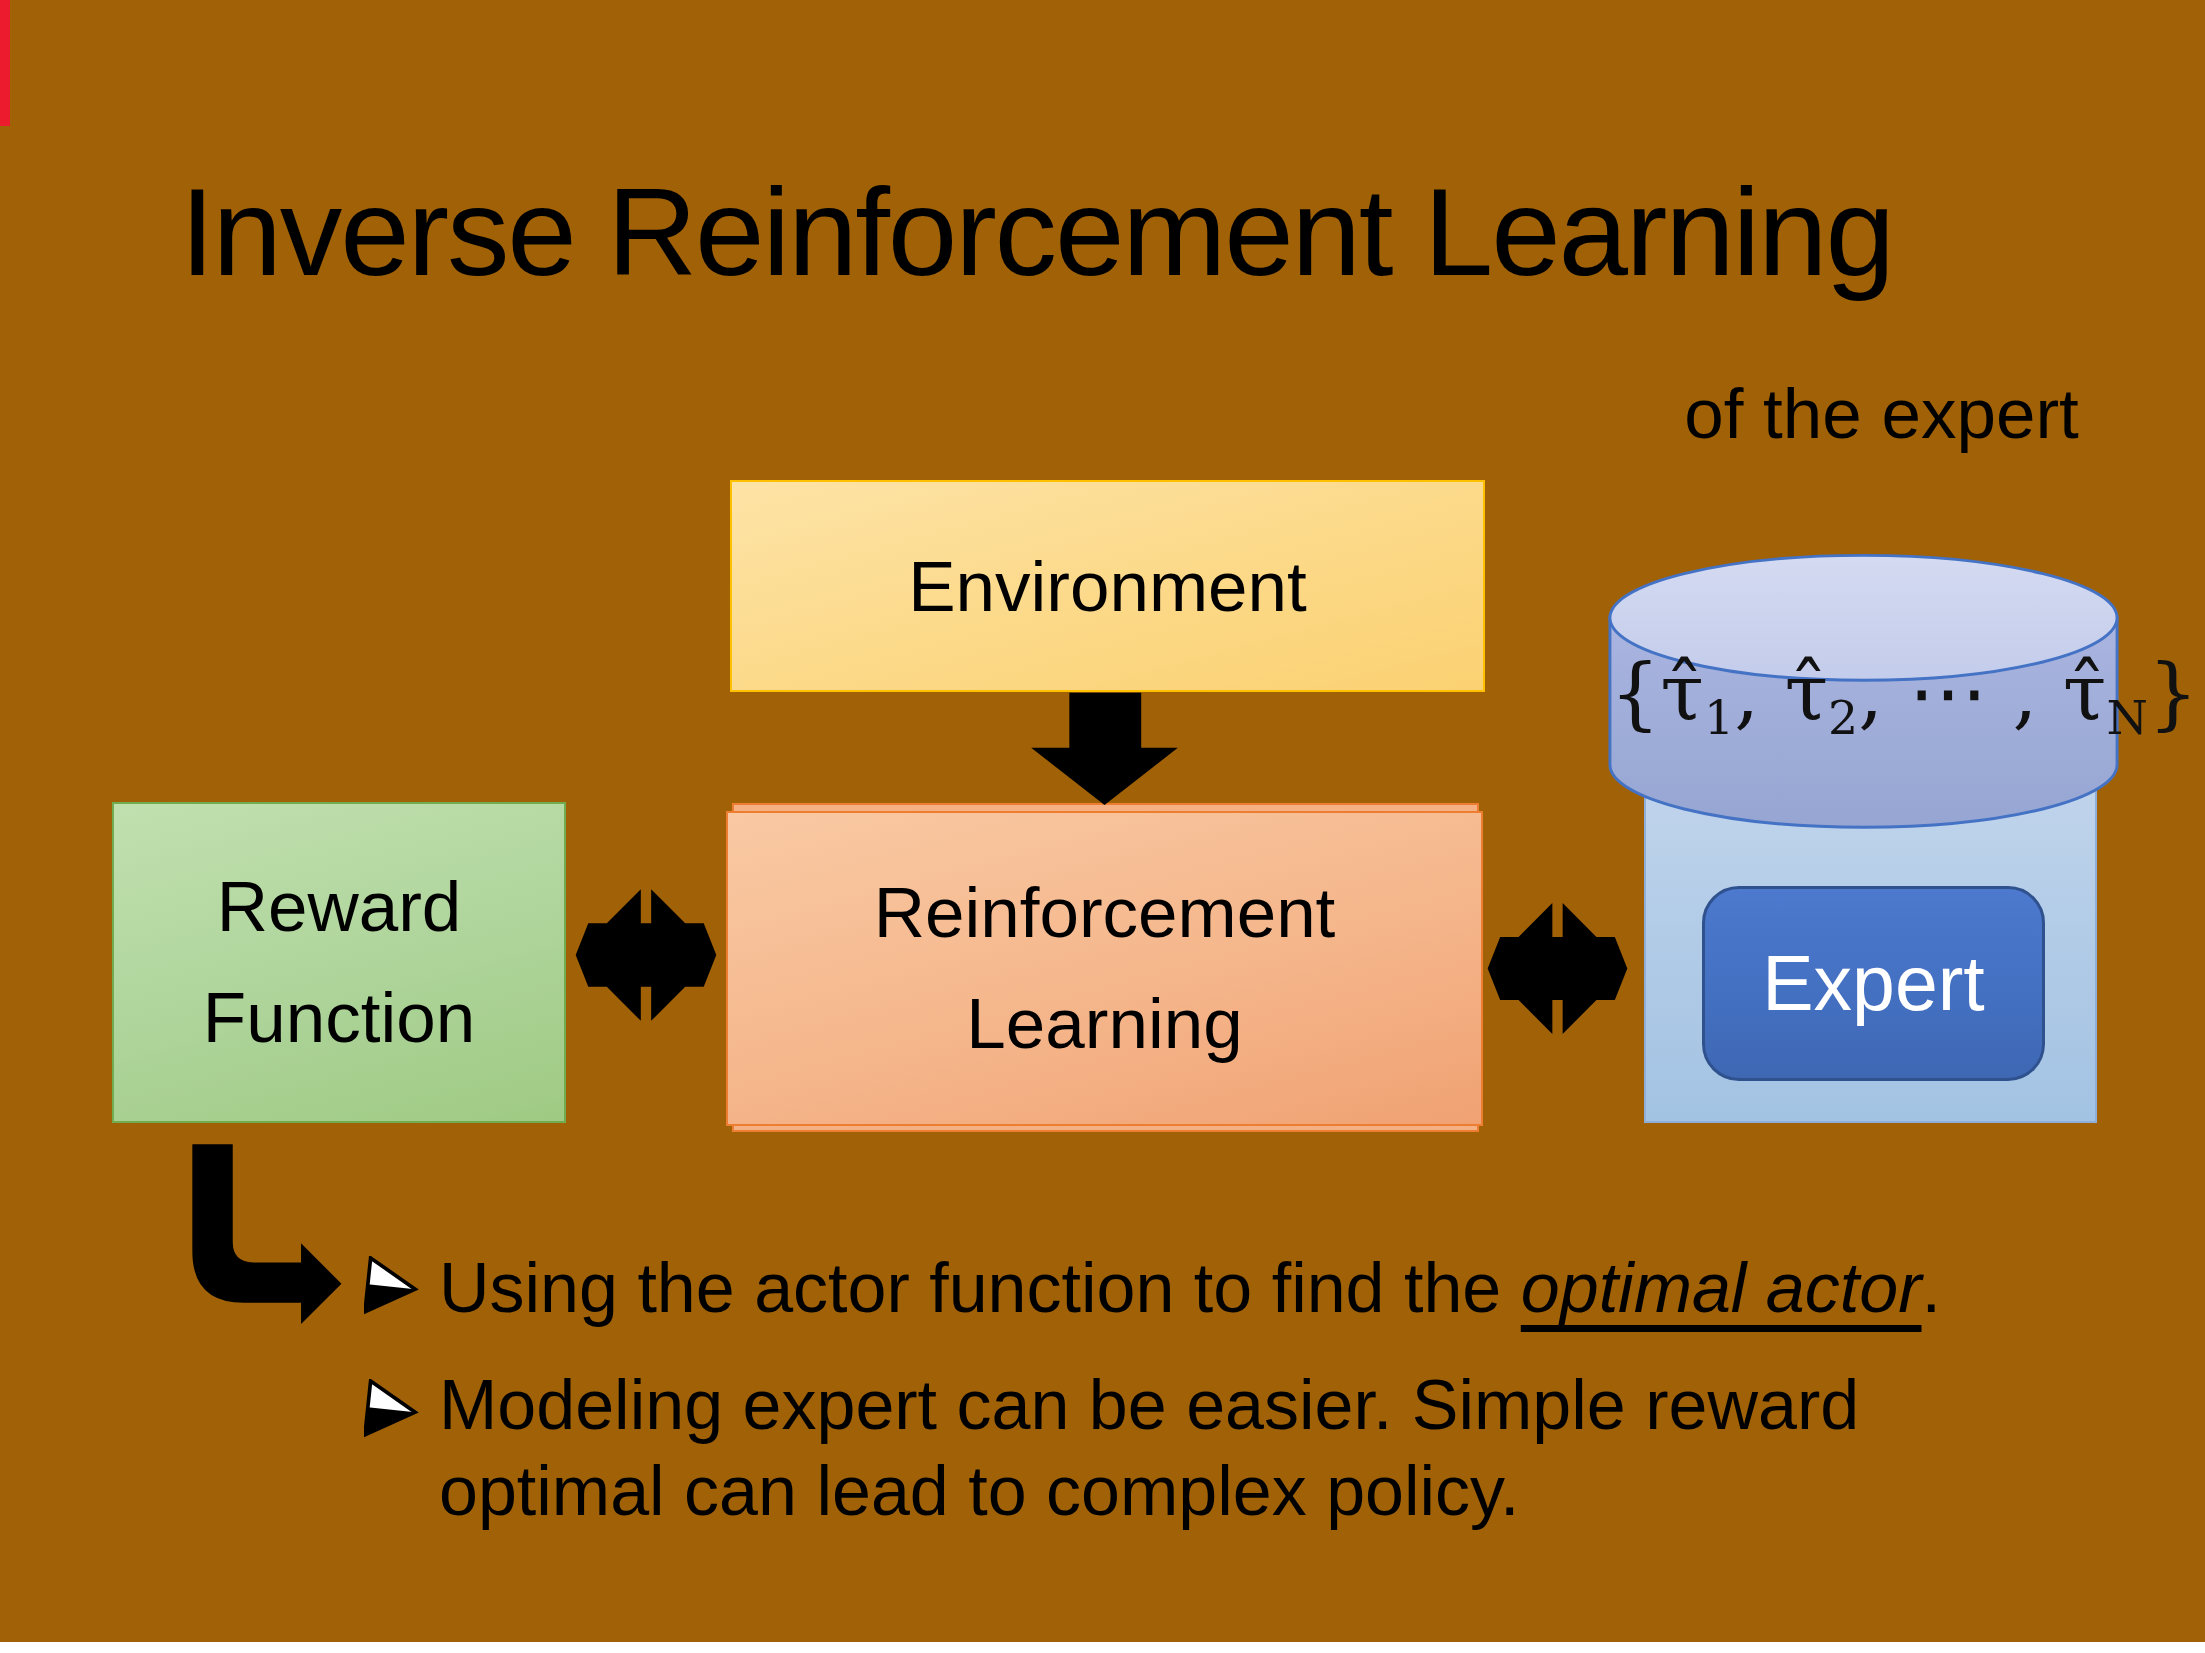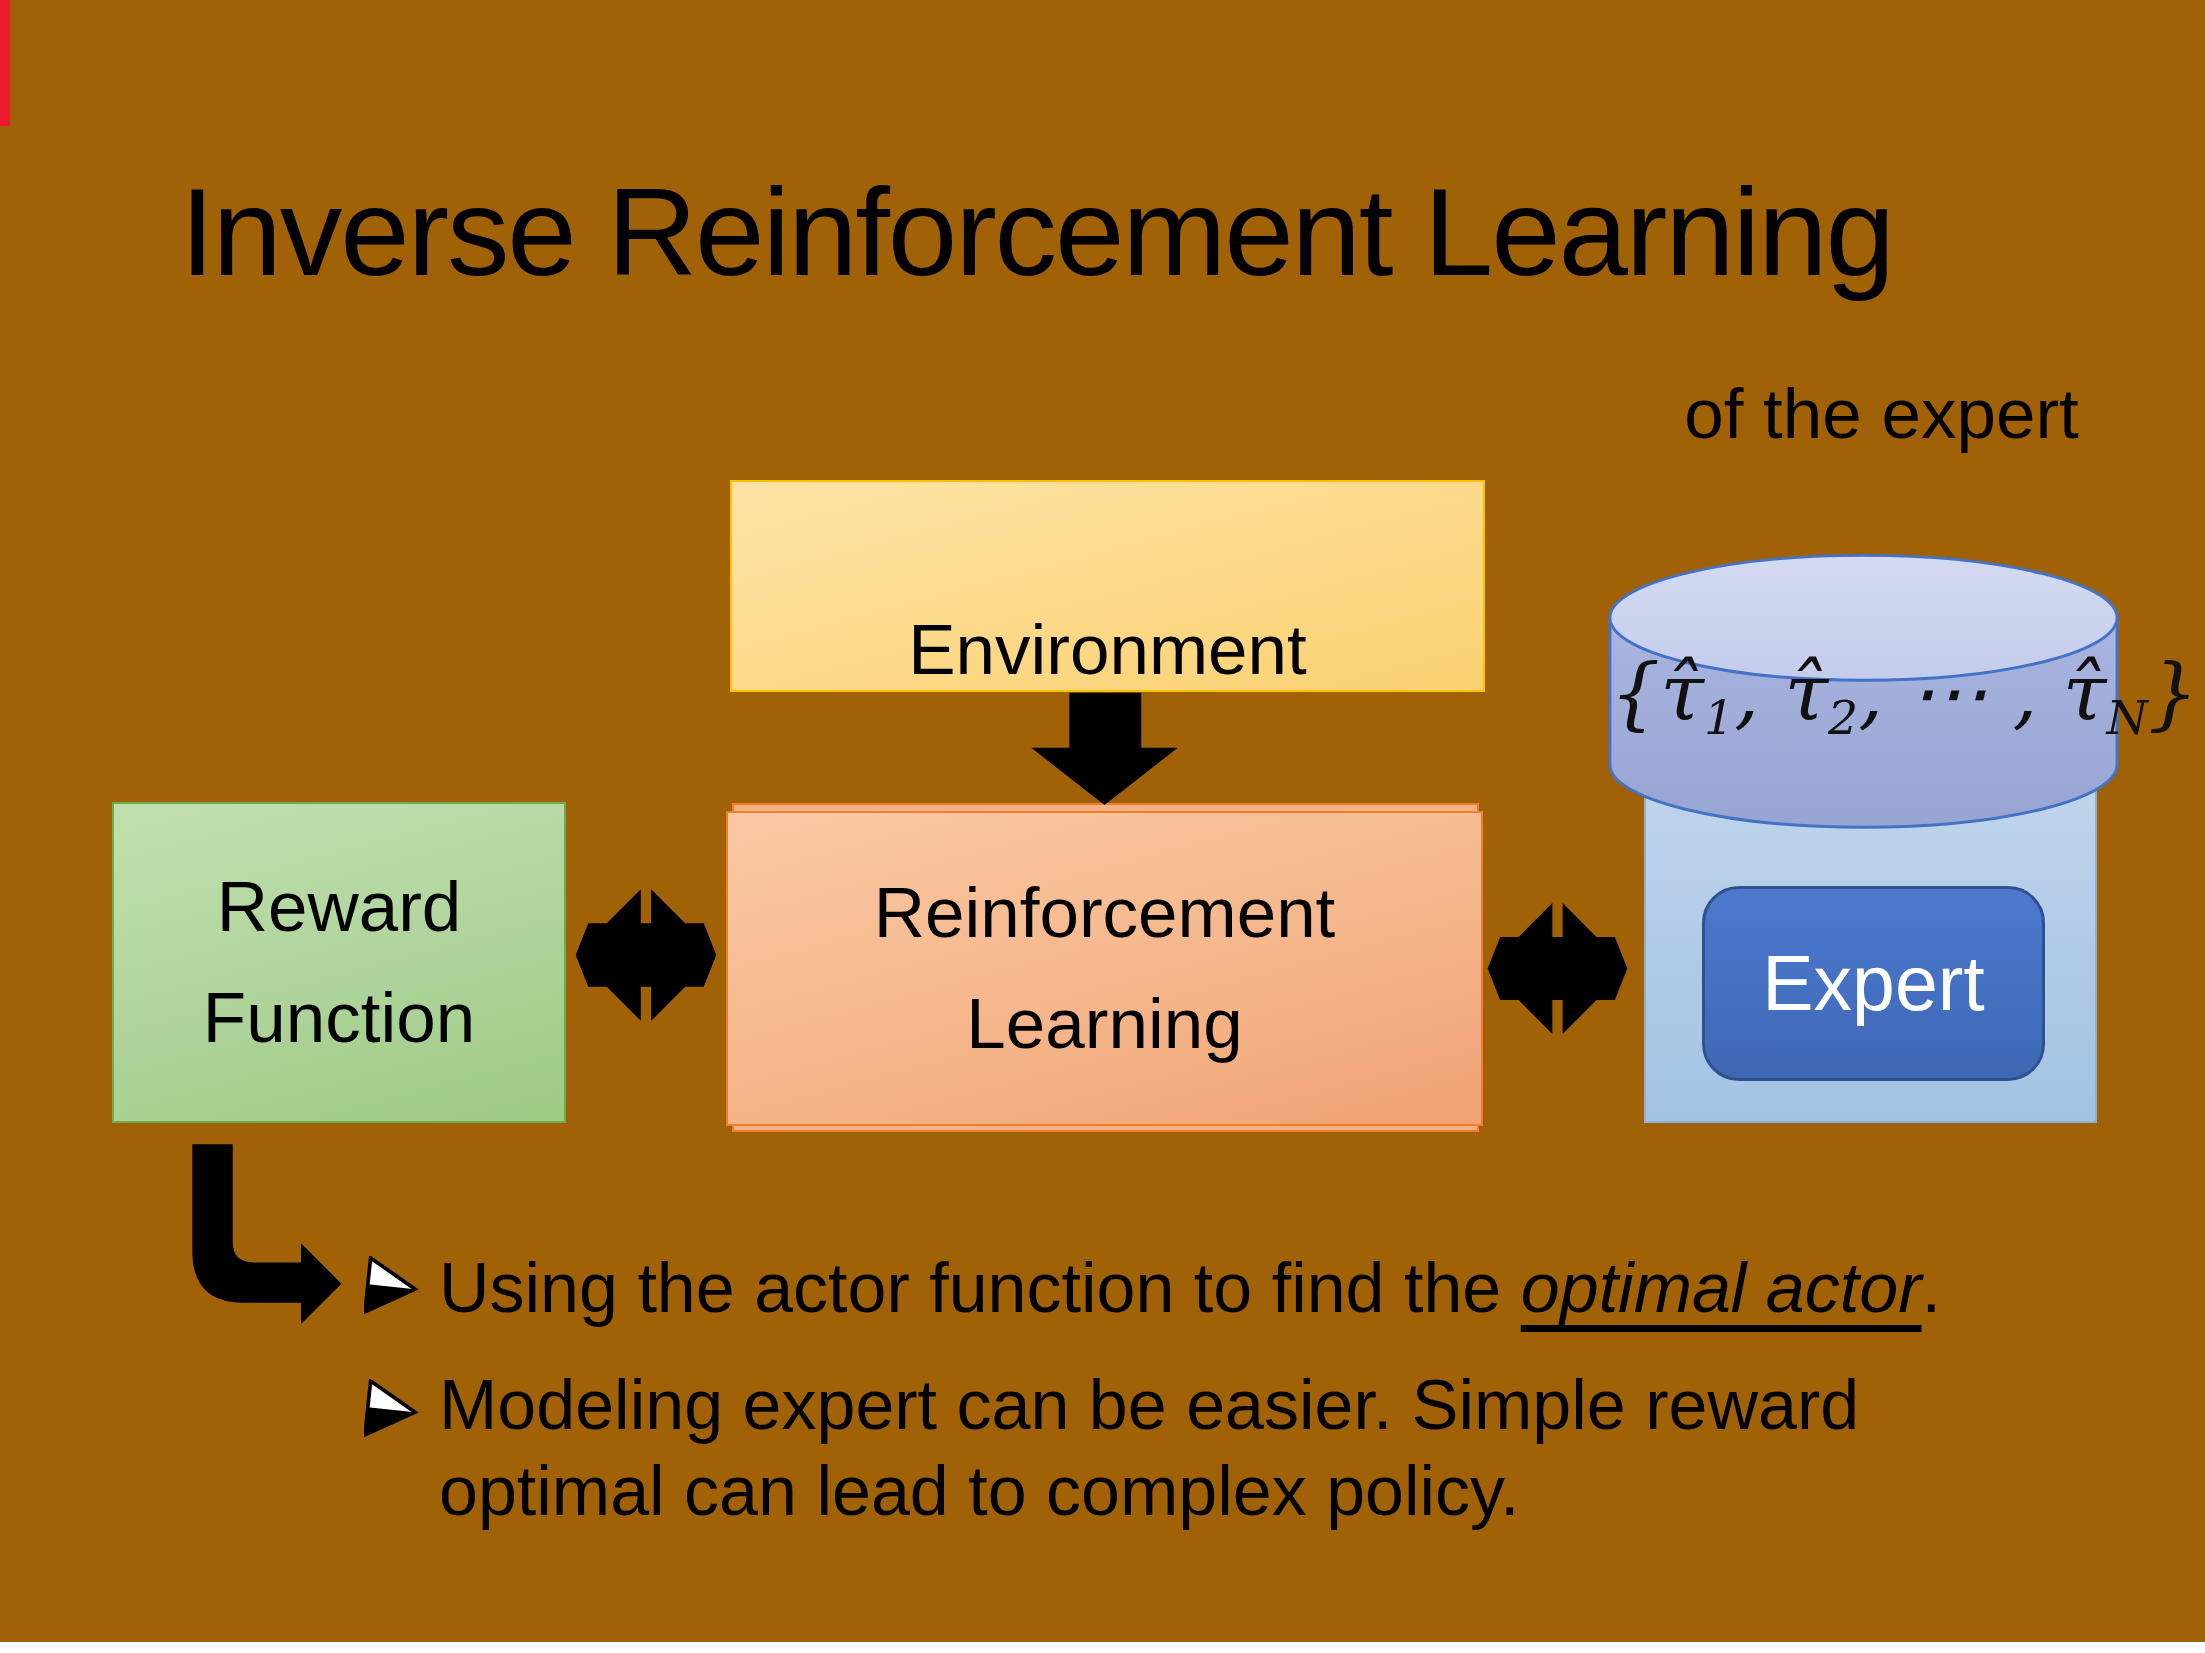--- a/index.html
+++ b/index.html
@@ -22,21 +22,21 @@
   #demo-label{
     left:1580px;top:371px;width:603px;text-align:center;
     font-size:71px;line-height:85px;color:#000;
   }
 
   
   #env-box{
     left:730px;top:480px;width:755px;height:212px;box-sizing:border-box;
     border:2.9px solid #FFC000;
     background:linear-gradient(165deg,#fde3a6 0%,#fcd988 55%,#fbd172 100%);
-    display:flex;align-items:flex-end;justify-content:center;
+    display:flex;align-items:center;justify-content:center;
     font-size:71px;
   }
 
   
   #rl-back{
     left:732px;top:803px;width:747px;height:329px;box-sizing:border-box;
     border:2.2px solid #ED7D31;background:#f5b183;
   }
   #rl-box{
     left:726px;top:811px;width:757px;height:315px;box-sizing:border-box;
@@ -67,21 +67,21 @@
     left:1702px;top:866px;width:343px;height:195px;box-sizing:border-box;
     border:3.7px solid #2F528F;border-radius:37px;
     background:linear-gradient(180deg,#4d79ce 0%,#4470c2 55%,#3e68b3 100%);
     display:flex;align-items:center;justify-content:center;
     font-size:77px;color:#ffffff;z-index:4;margin-top:20px;
   }
 
   
   #formula{
     left:1610px;top:647px;width:507px;text-align:center;z-index:5;
-    font-family:"DejaVu Serif","Liberation Serif",serif;font-style:italic;
+    font-family:"DejaVu Serif","Liberation Serif",serif;
     font-size:79px;color:#111;white-space:nowrap;
   }
   #formula sub{font-size:0.6em;vertical-align:-0.3em;letter-spacing:0;}
 
   
   .arrow-svg{z-index:6;}
   #down-arrow{left:1029px;top:691px;}
   #double-arrow-1{left:572px;top:881px;}
   #double-arrow-2{left:1483px;top:895px;}
   #bent-arrow{left:187px;top:1139px;}

